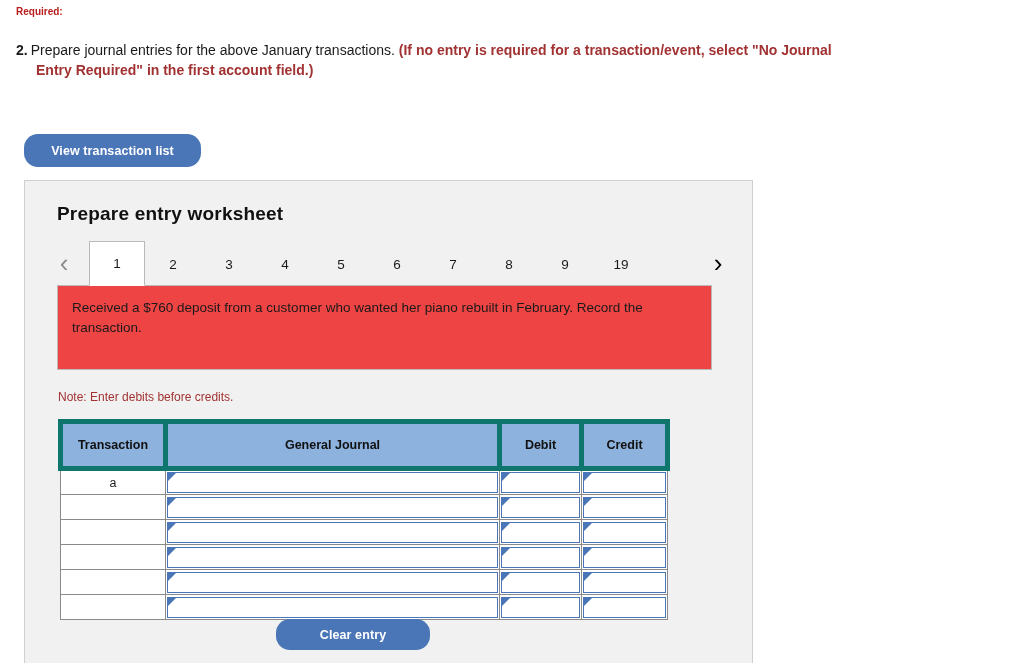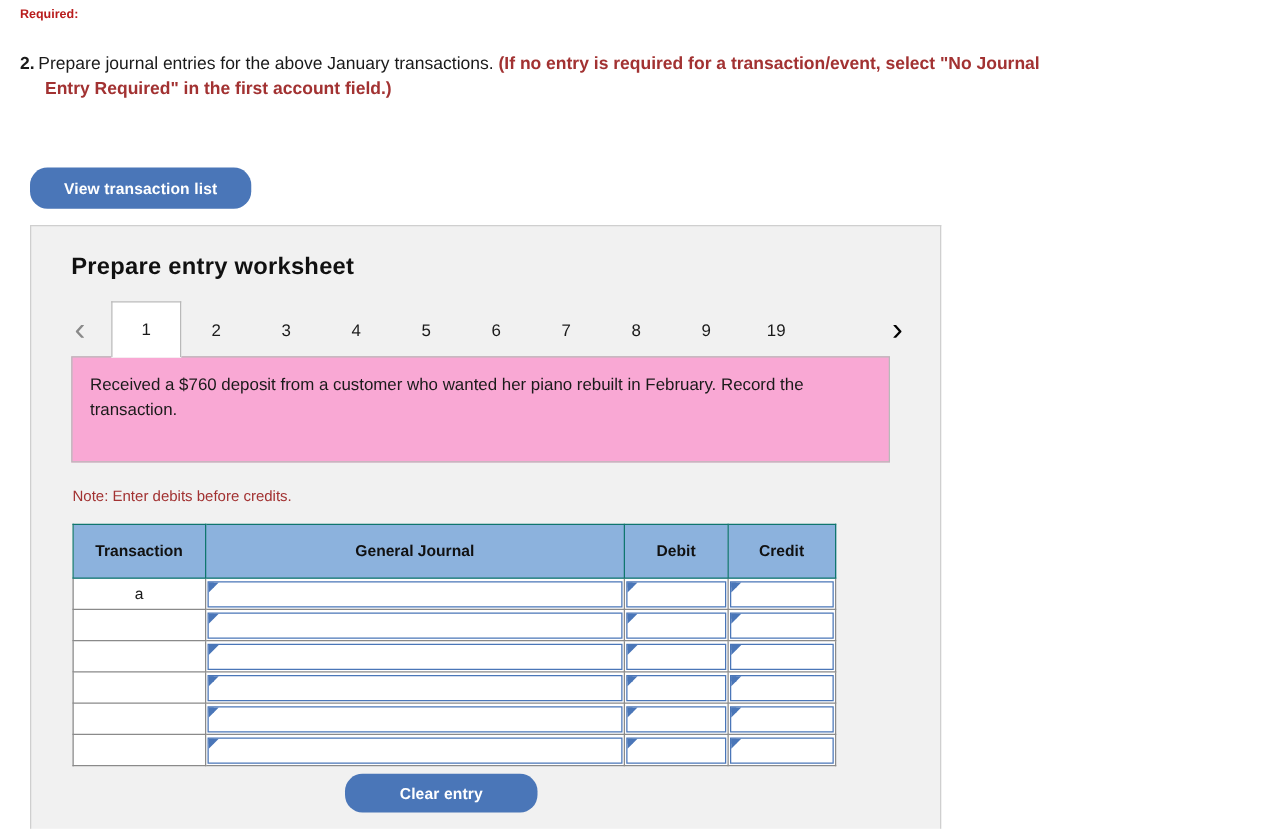--- a/index.html
+++ b/index.html
@@ -142,21 +142,21 @@
     z-index: 3;
   }
 
   
   .tx-box {
     position: absolute;
     left: 32px;
     top: 104px;
     width: 655px;
     height: 85px;
-    background: #f9a8d4;
+    background: #ef4444;
     border: 1px solid #b9b9b9;
     padding: 12px 14px;
     font-size: 13.5px;
     line-height: 20px;
     color: #1a1a1a;
     z-index: 2;
   }
 
   
   .note {
@@ -171,21 +171,21 @@
   .jtable {
     position: absolute;
     left: 33px;
     top: 238px;
     width: 611px;
     border-collapse: collapse;
     table-layout: fixed;
   }
   .jtable th {
     background: #8cb2dd;
-    border: 1px solid #0f766e;
+    border: 5px solid #0f766e;
     font-size: 12.5px;
     font-weight: bold;
     color: #111111;
     height: 24px;
     padding: 14px;
     text-align: center;
   }
   .jtable td {
     border: 1px solid #8a8a8a;
     background: #ffffff;

